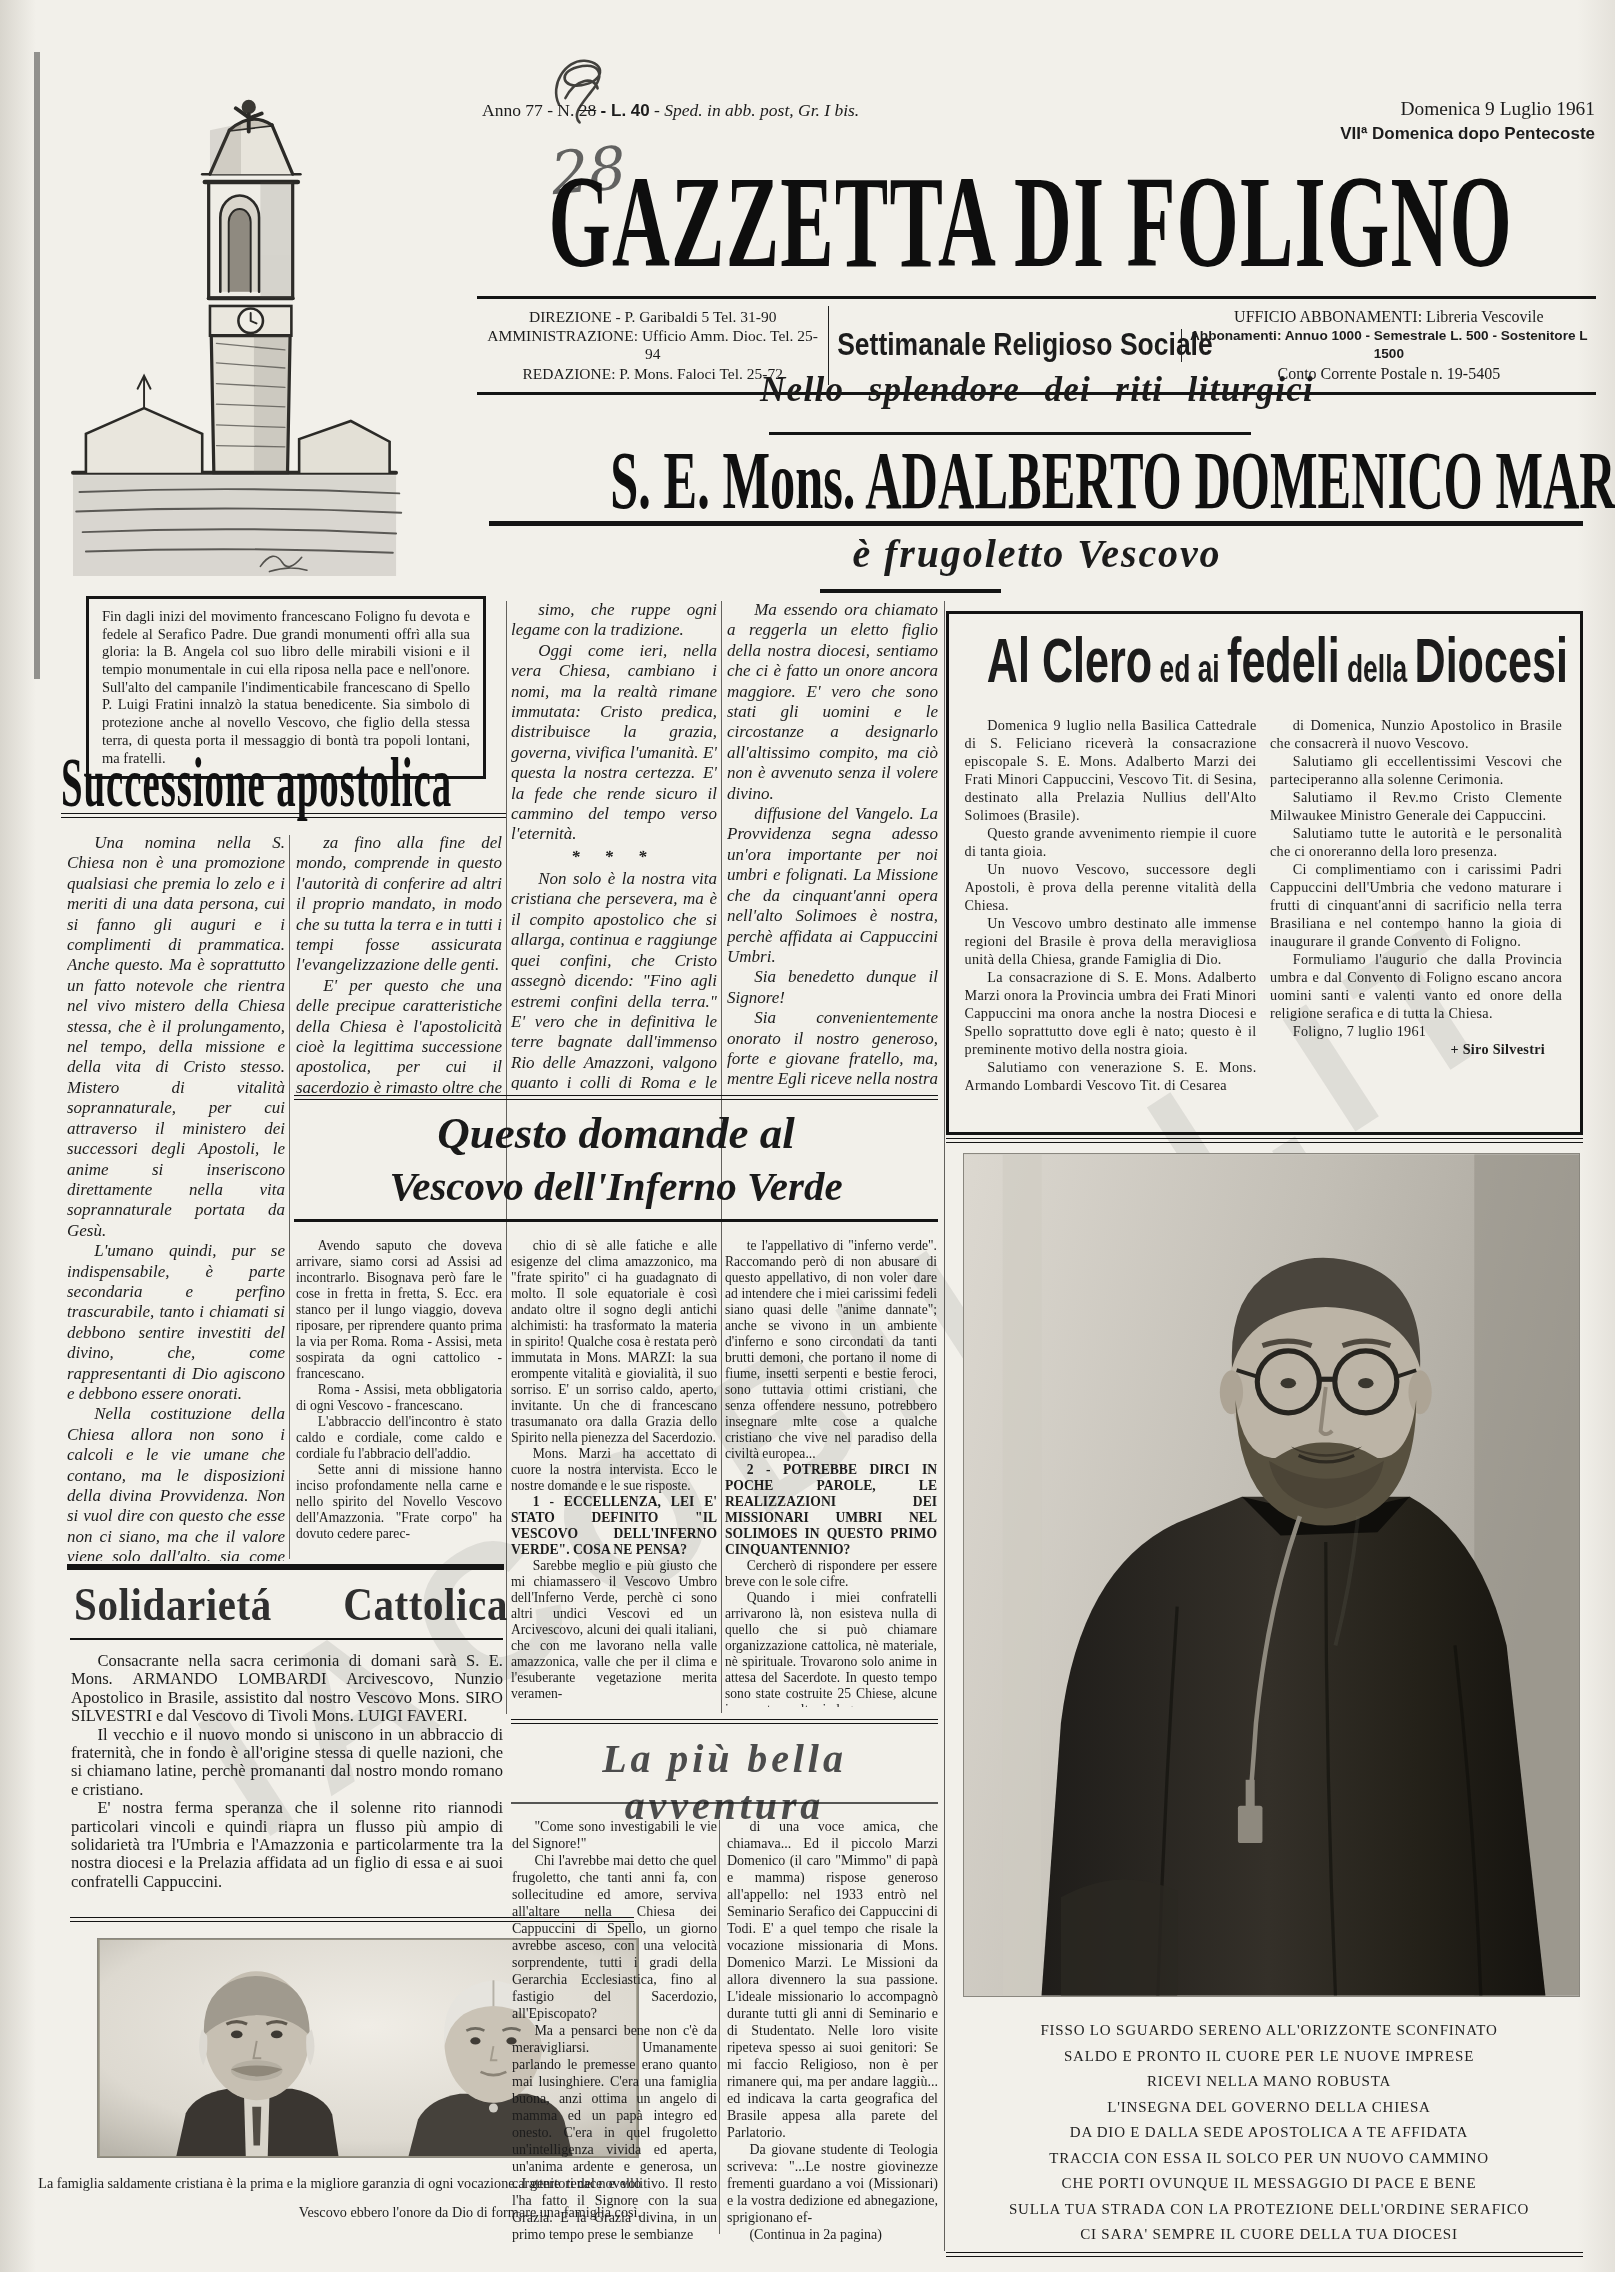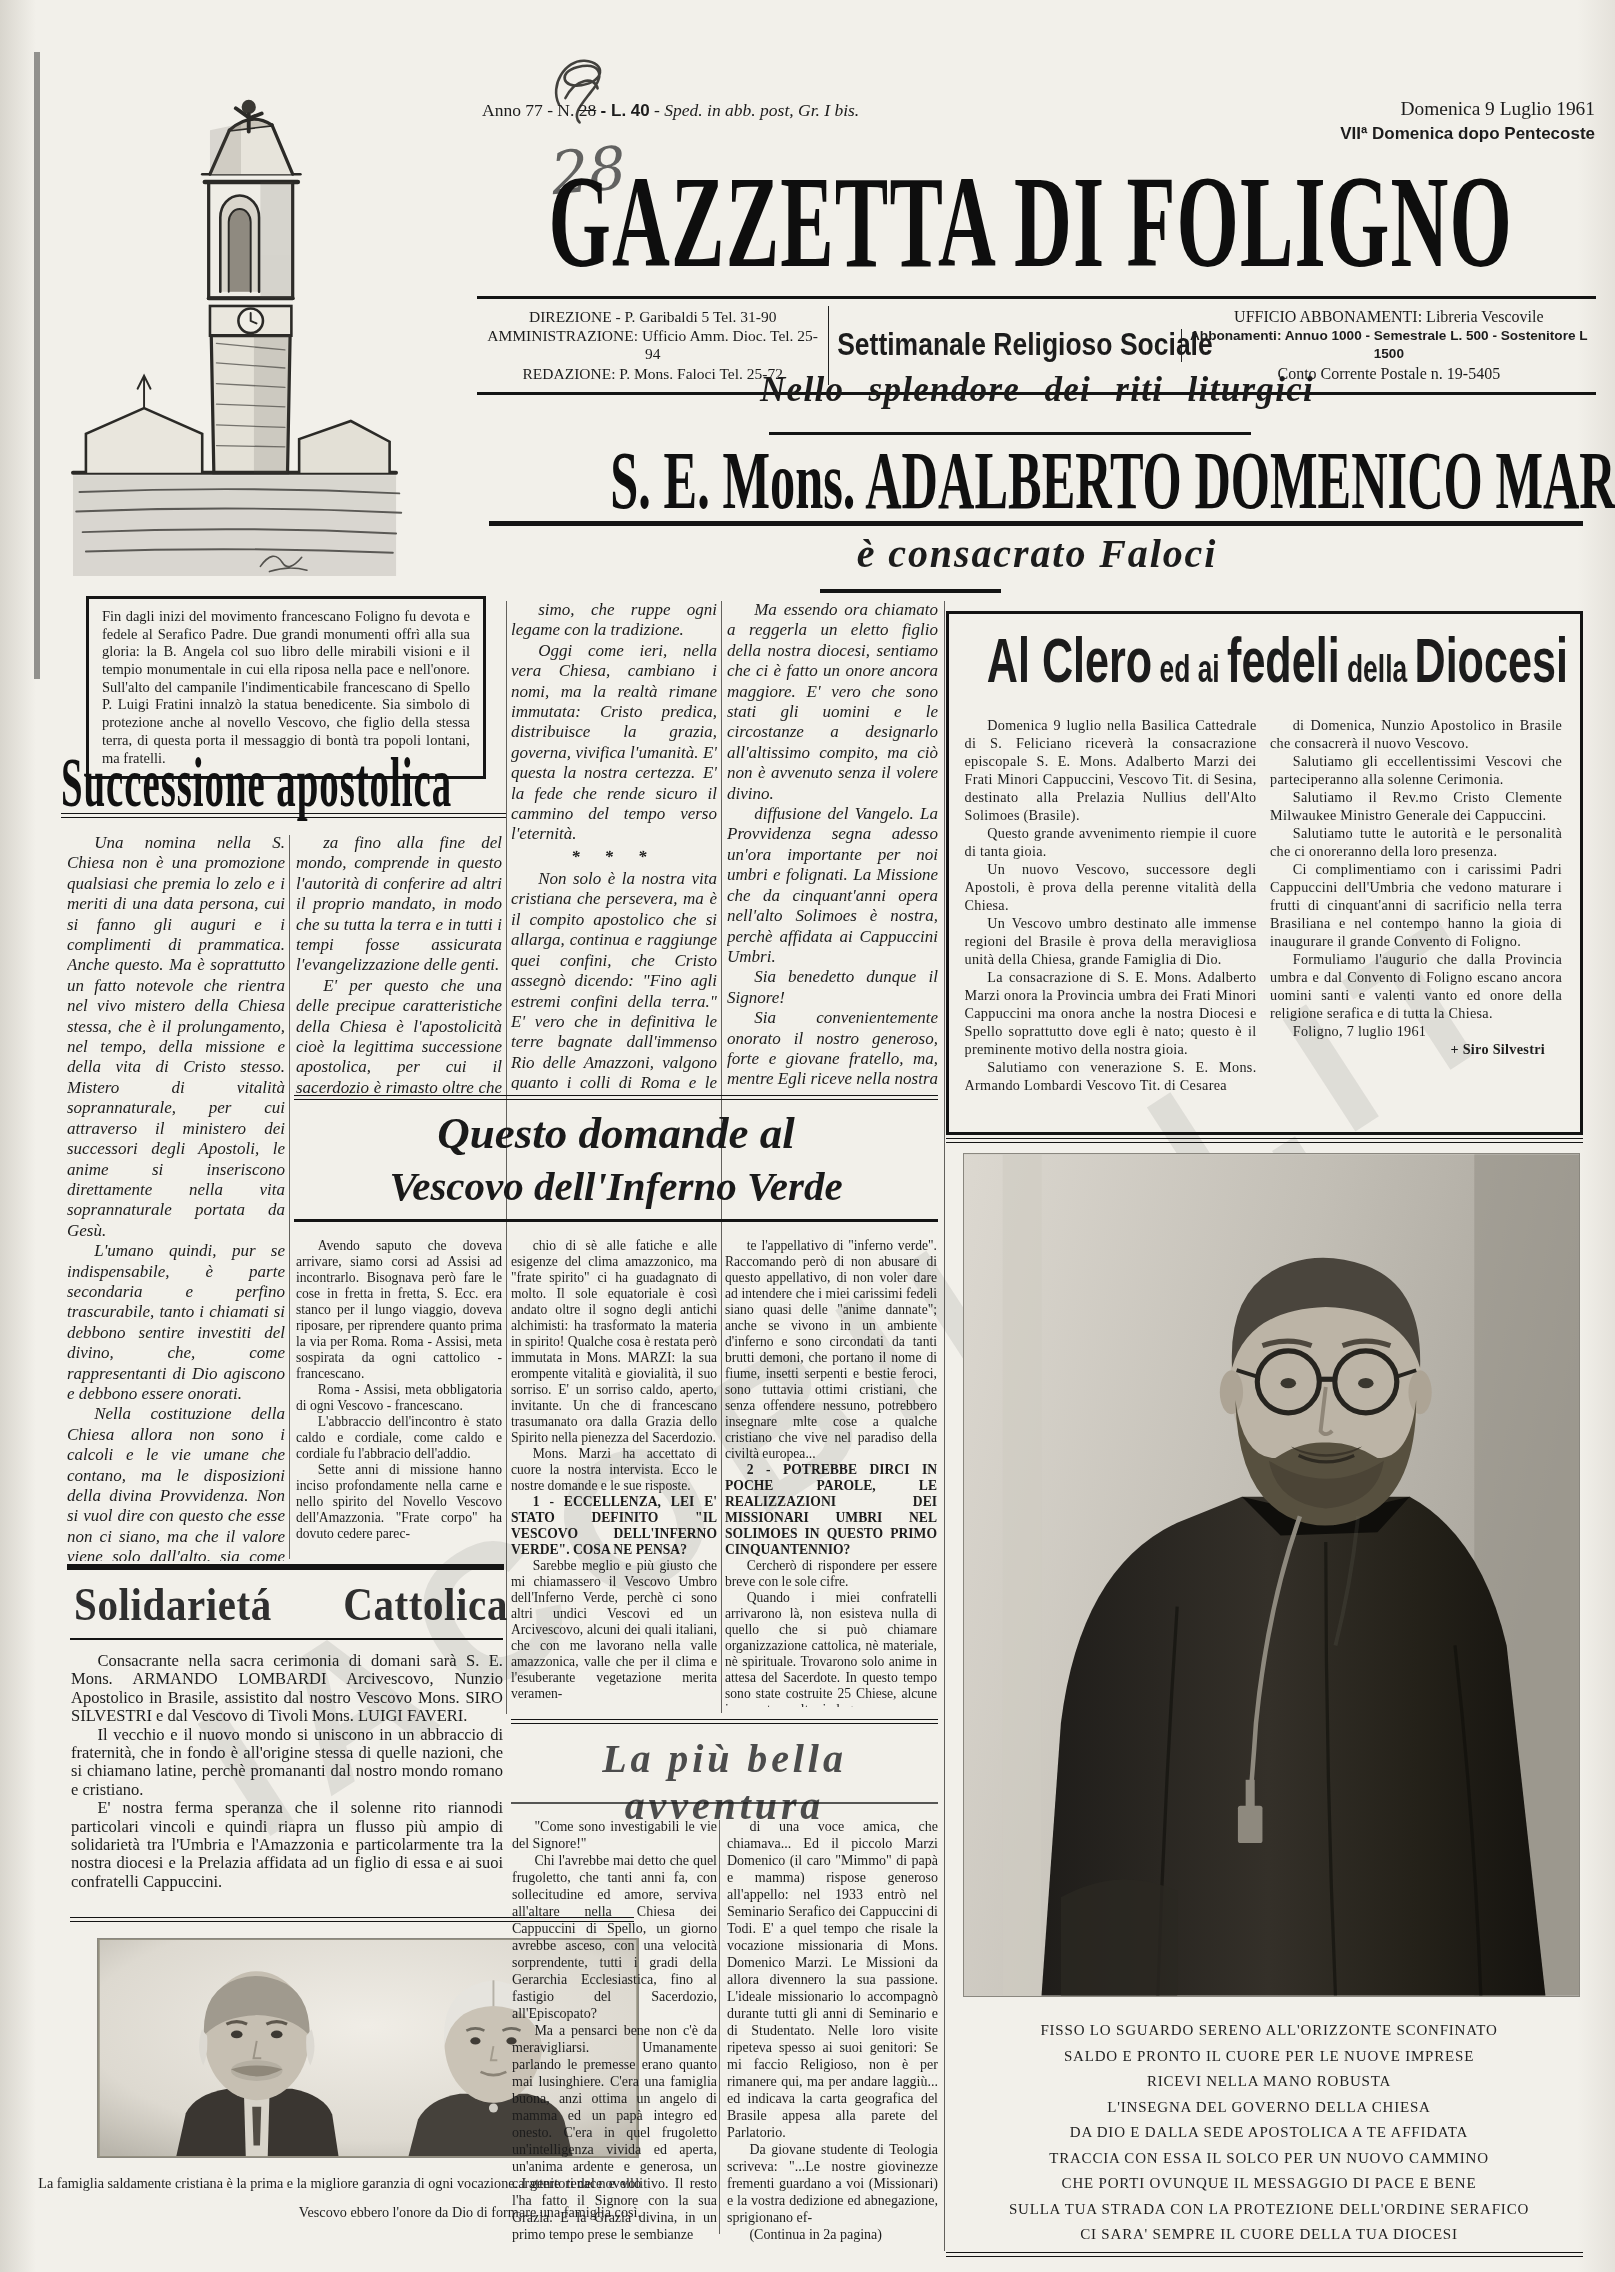--- a/index.html
+++ b/index.html
@@ -172,21 +172,21 @@
         <p>Conto Corrente Postale n. 19-5405</p>
       </div>
   </div>
 
   <div class="abs kicker center">Nello splendore dei riti liturgici</div>
   <div class="hr" style="left:769px;top:432px;width:482px;height:3.2px;"></div>
   <div class="abs headline center" style="left:478px;top:437px;width:1118px;">
     <span>S. E. Mons. ADALBERTO DOMENICO MARZI</span>
   </div>
   <div class="hr" style="left:489px;top:521px;width:1094px;height:5.2px;"></div>
-  <div class="abs subhead center">è consacrato Faloci</div>
+  <div class="abs subhead center">è frugoletto Vescovo</div>
   <div class="hr" style="left:820px;top:589px;width:181px;height:3.9px;"></div>
 
   <div class="abs caption-box">
     <span>Fin dagli inizi del movimento francescano Foligno fu devota e fedele al Serafico Padre. Due grandi monumenti offrì alla sua gloria: la B. Angela col suo libro delle mirabili visioni e il tempio monumentale in cui ella riposa nella pace e nell'onore. Sull'alto del campanile l'indimenticabile francescano di Spello P. Luigi Fratini innalzò la statua benedicente. Sia simbolo di protezione anche al novello Vescovo, che figlio della stessa terra, di questa porta il messaggio di bontà tra popoli lontani, ma fratelli.</span>
   </div>
 
   <div class="abs succ-title" style="left:61px;top:748px;width:446px;">
     <span>Successione apostolica</span>
   </div>
   <div class="hr2" style="left:61px;top:813px;width:445px;"></div>

